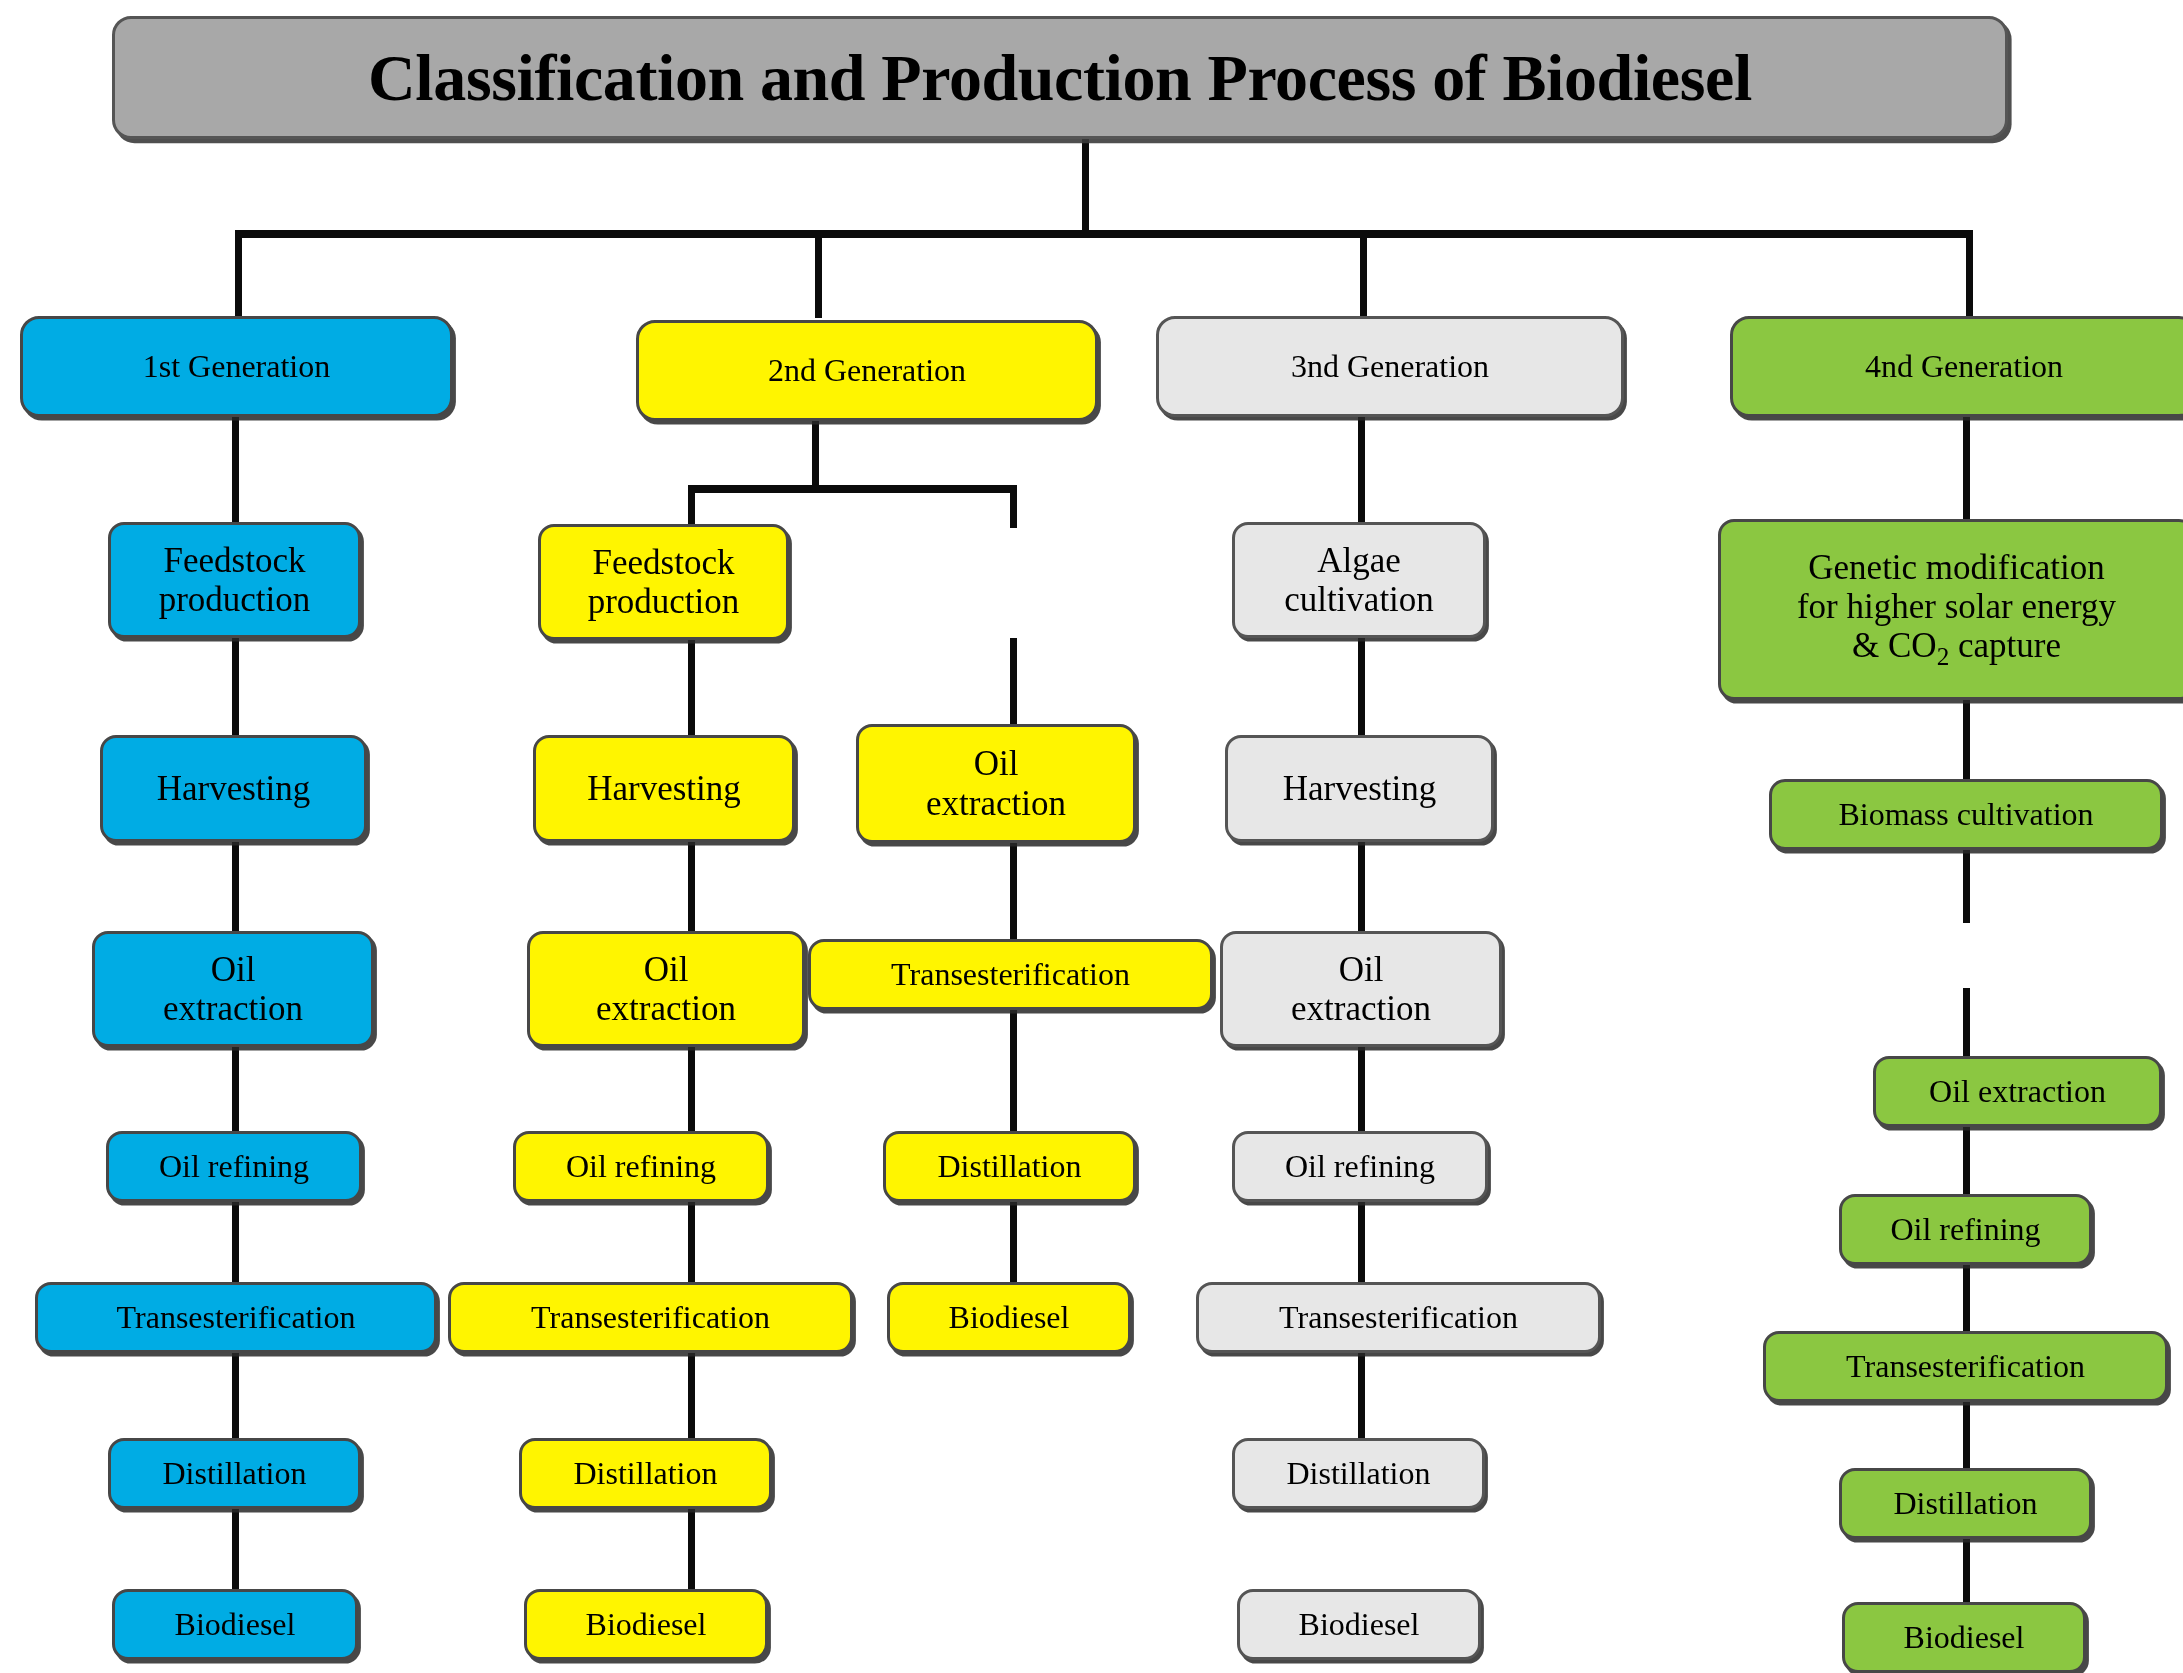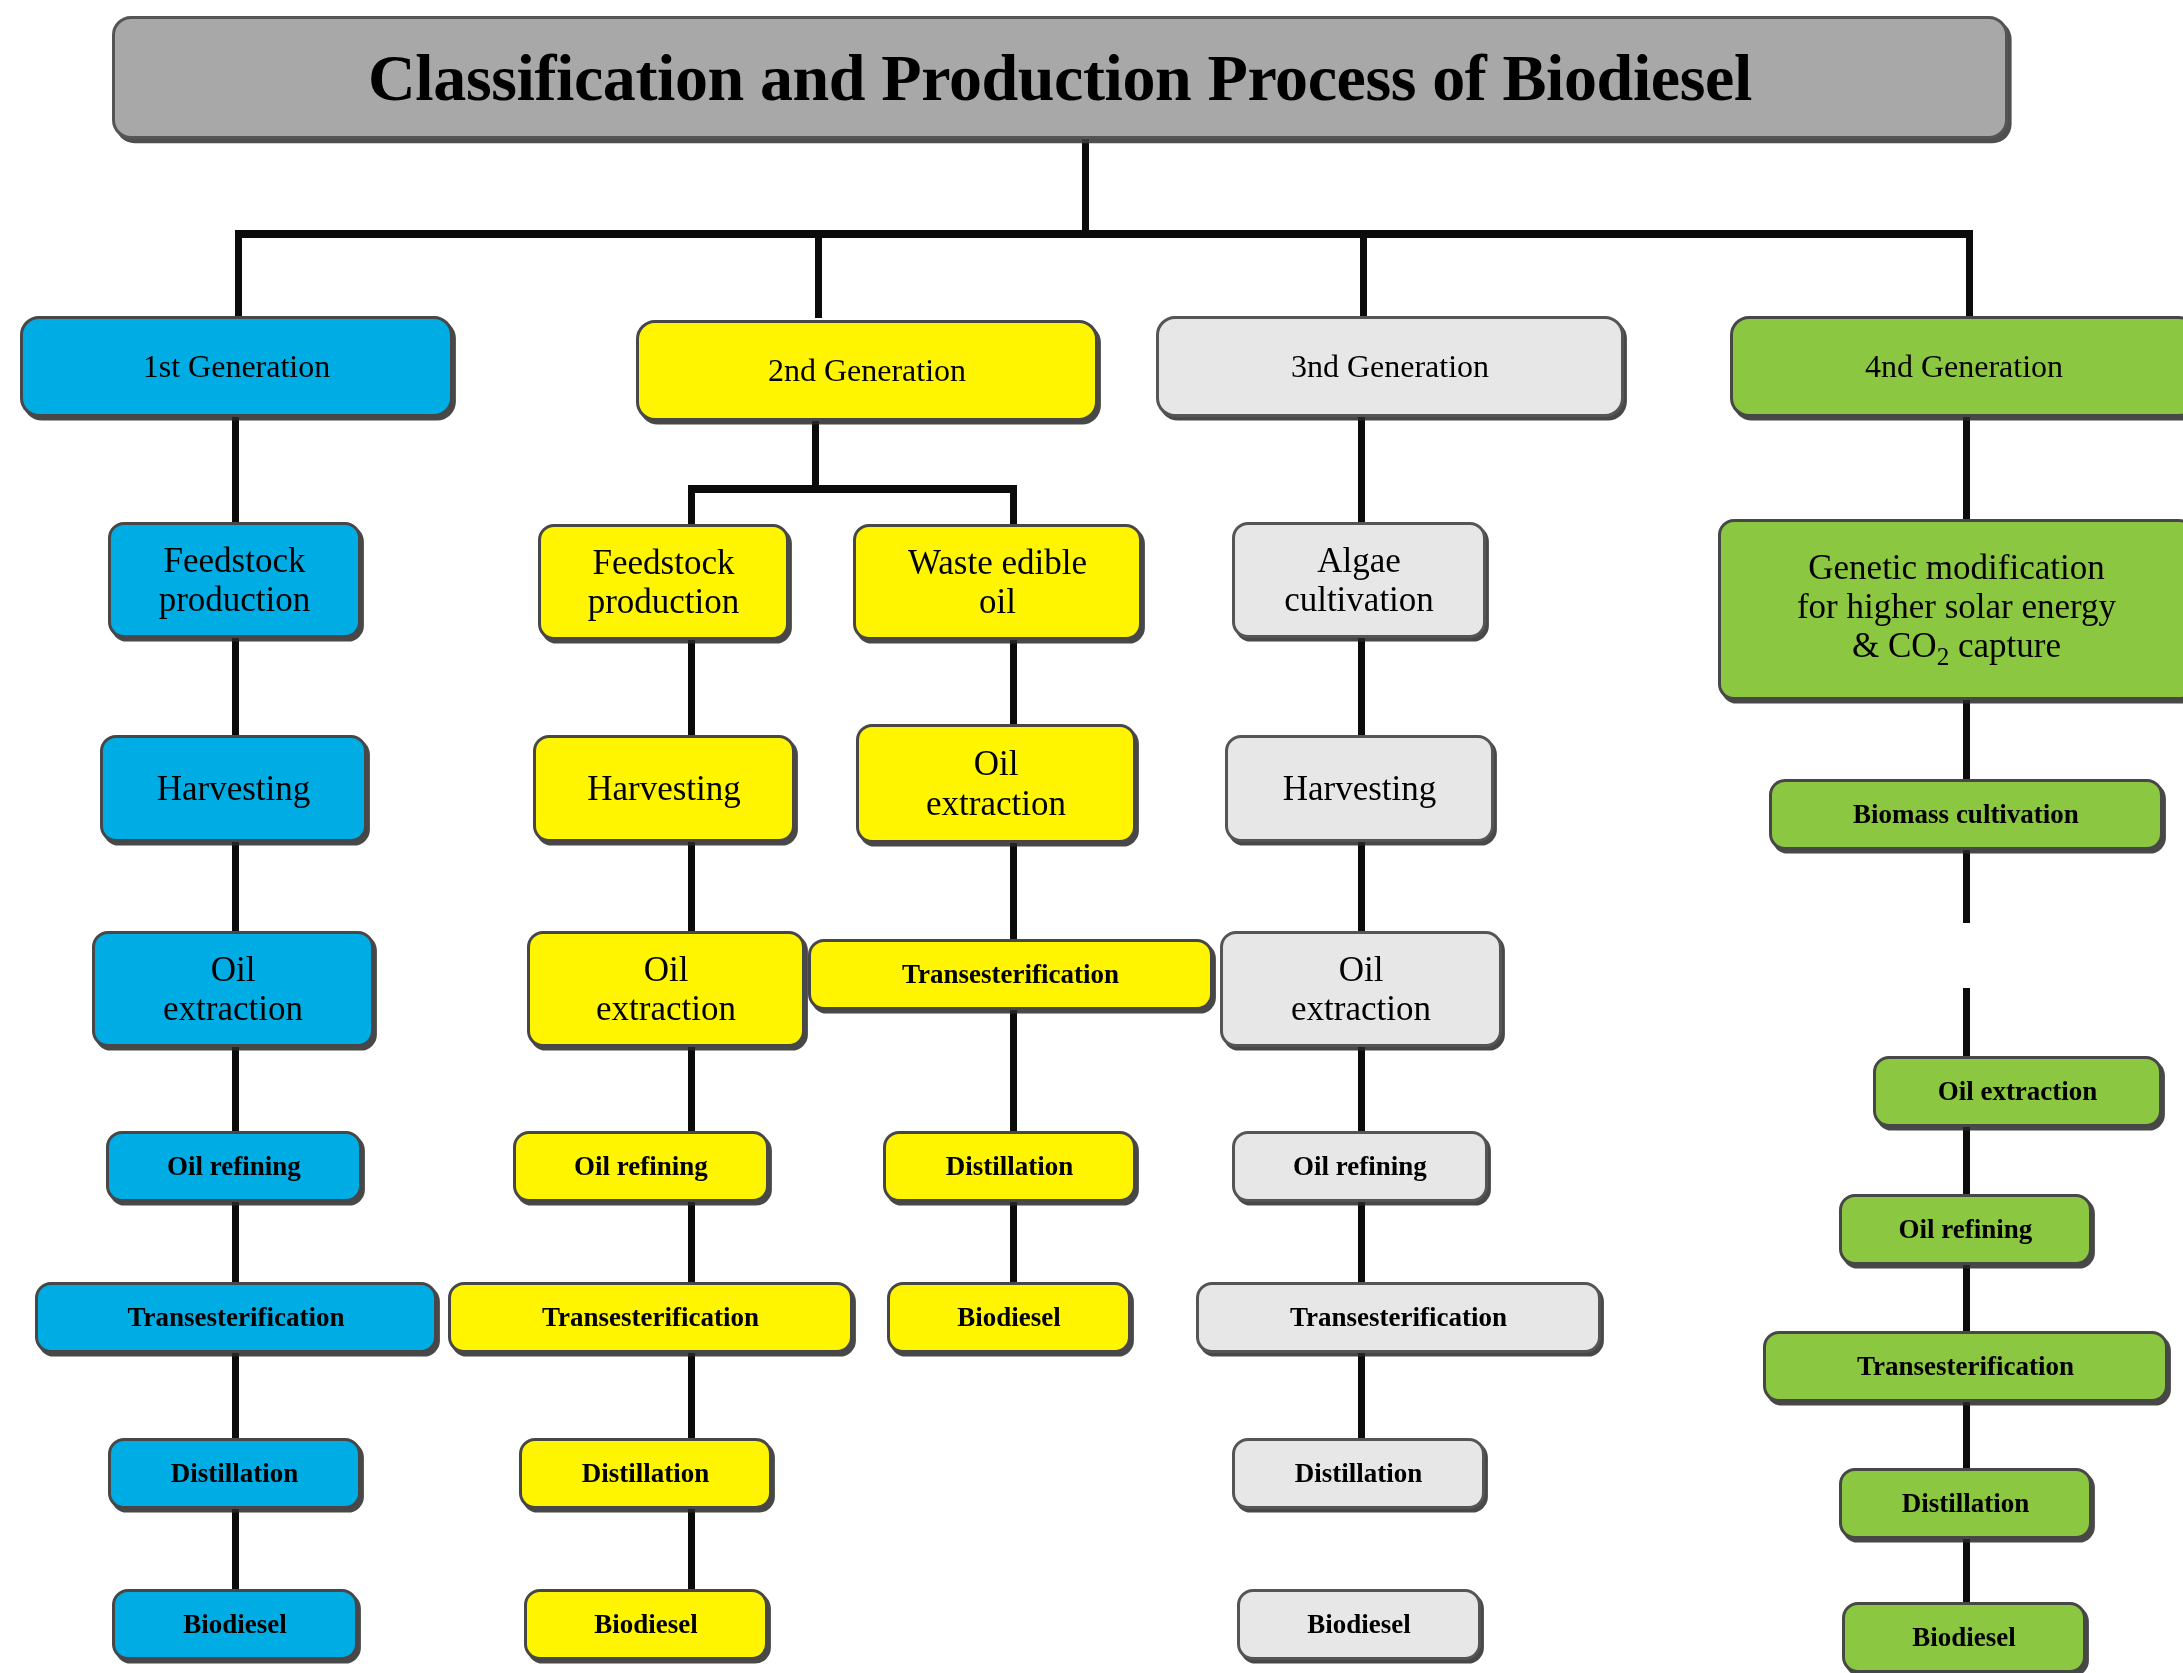--- a/index.html
+++ b/index.html
@@ -69,21 +69,21 @@
     white-space: nowrap;
   }
 
   
   .gen-header {
     font-size: 32px;
     height: 101px;
     border-radius: 19px;
   }
   .fs-md { font-size: 35px; }
-  .fs-sm { font-size: 27px; font-weight: bold; }
+  .fs-sm { font-size: 32px; }
   .sub { font-size: 0.72em; vertical-align: sub; }
 </style>
 </head>
 <body>
 
 <div id="canvas">
 
   <div id="title-box">
     <span id="title-text">Classification and Production Process of Biodiesel</span>
   </div>
@@ -197,24 +197,20 @@
   <div class="node yellow fs-sm" style="left:519px; top:1438px; width:253px; height:71px;">
     <span>Distillation</span>
   </div>
 
   <div class="conn v" style="left:688px; top:1506px; height:90px;"></div>
 
   <div class="node yellow fs-sm" style="left:524px; top:1589px; width:244px; height:71px;">
     <span>Biodiesel</span>
   </div>
 
-  <div class="node yellow fs-md" style="left:853px; top:524px; width:289px; height:116px; flex-direction:column;">
-    <span>Waste edible</span>
-    <span>oil</span>
-  </div>
 
   <div class="conn v" style="left:1010px; top:638px; height:94px;"></div>
 
   <div class="node yellow fs-md" style="left:856px; top:724px; width:280px; height:119px; flex-direction:column;">
     <span>Oil</span>
     <span>extraction</span>
   </div>
 
   <div class="conn v" style="left:1010px; top:842px; height:101px;"></div>
 

